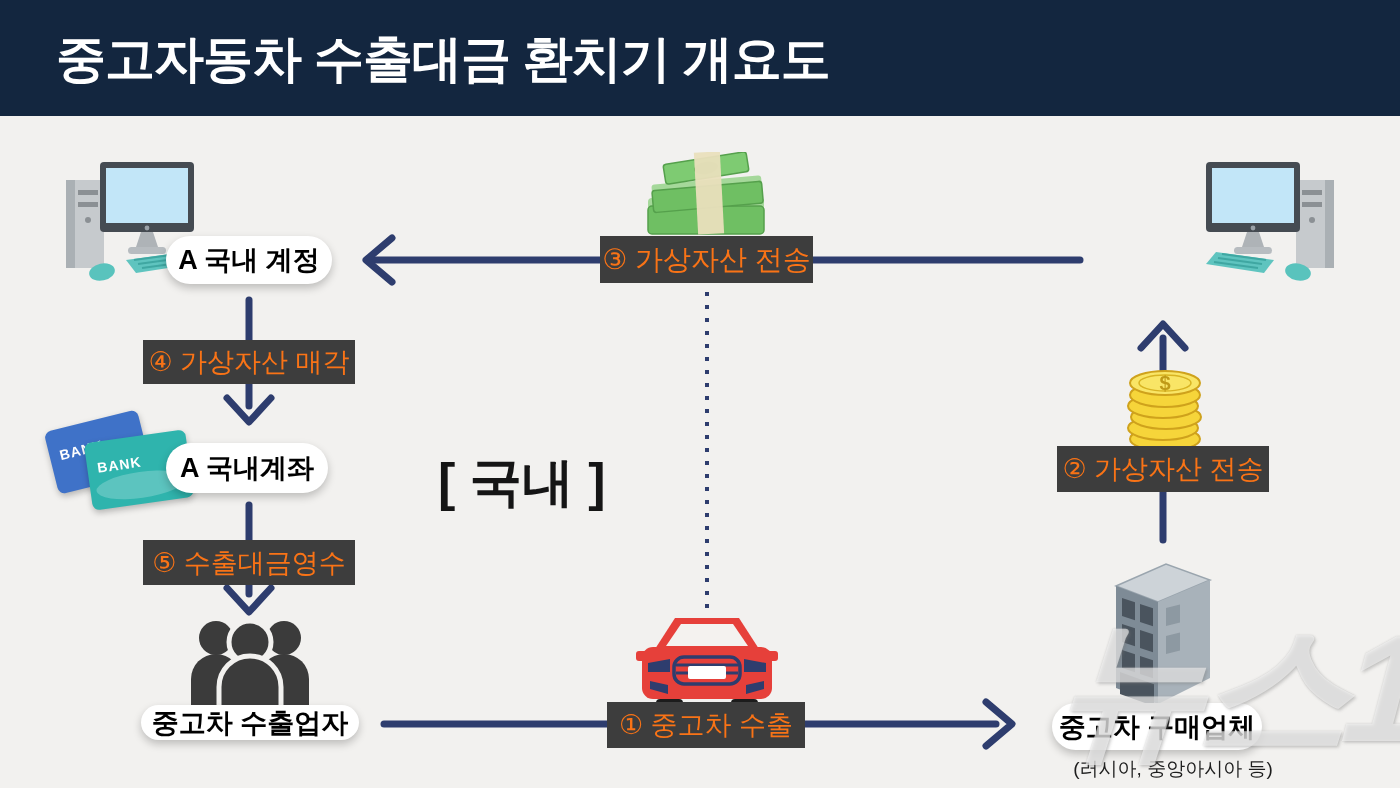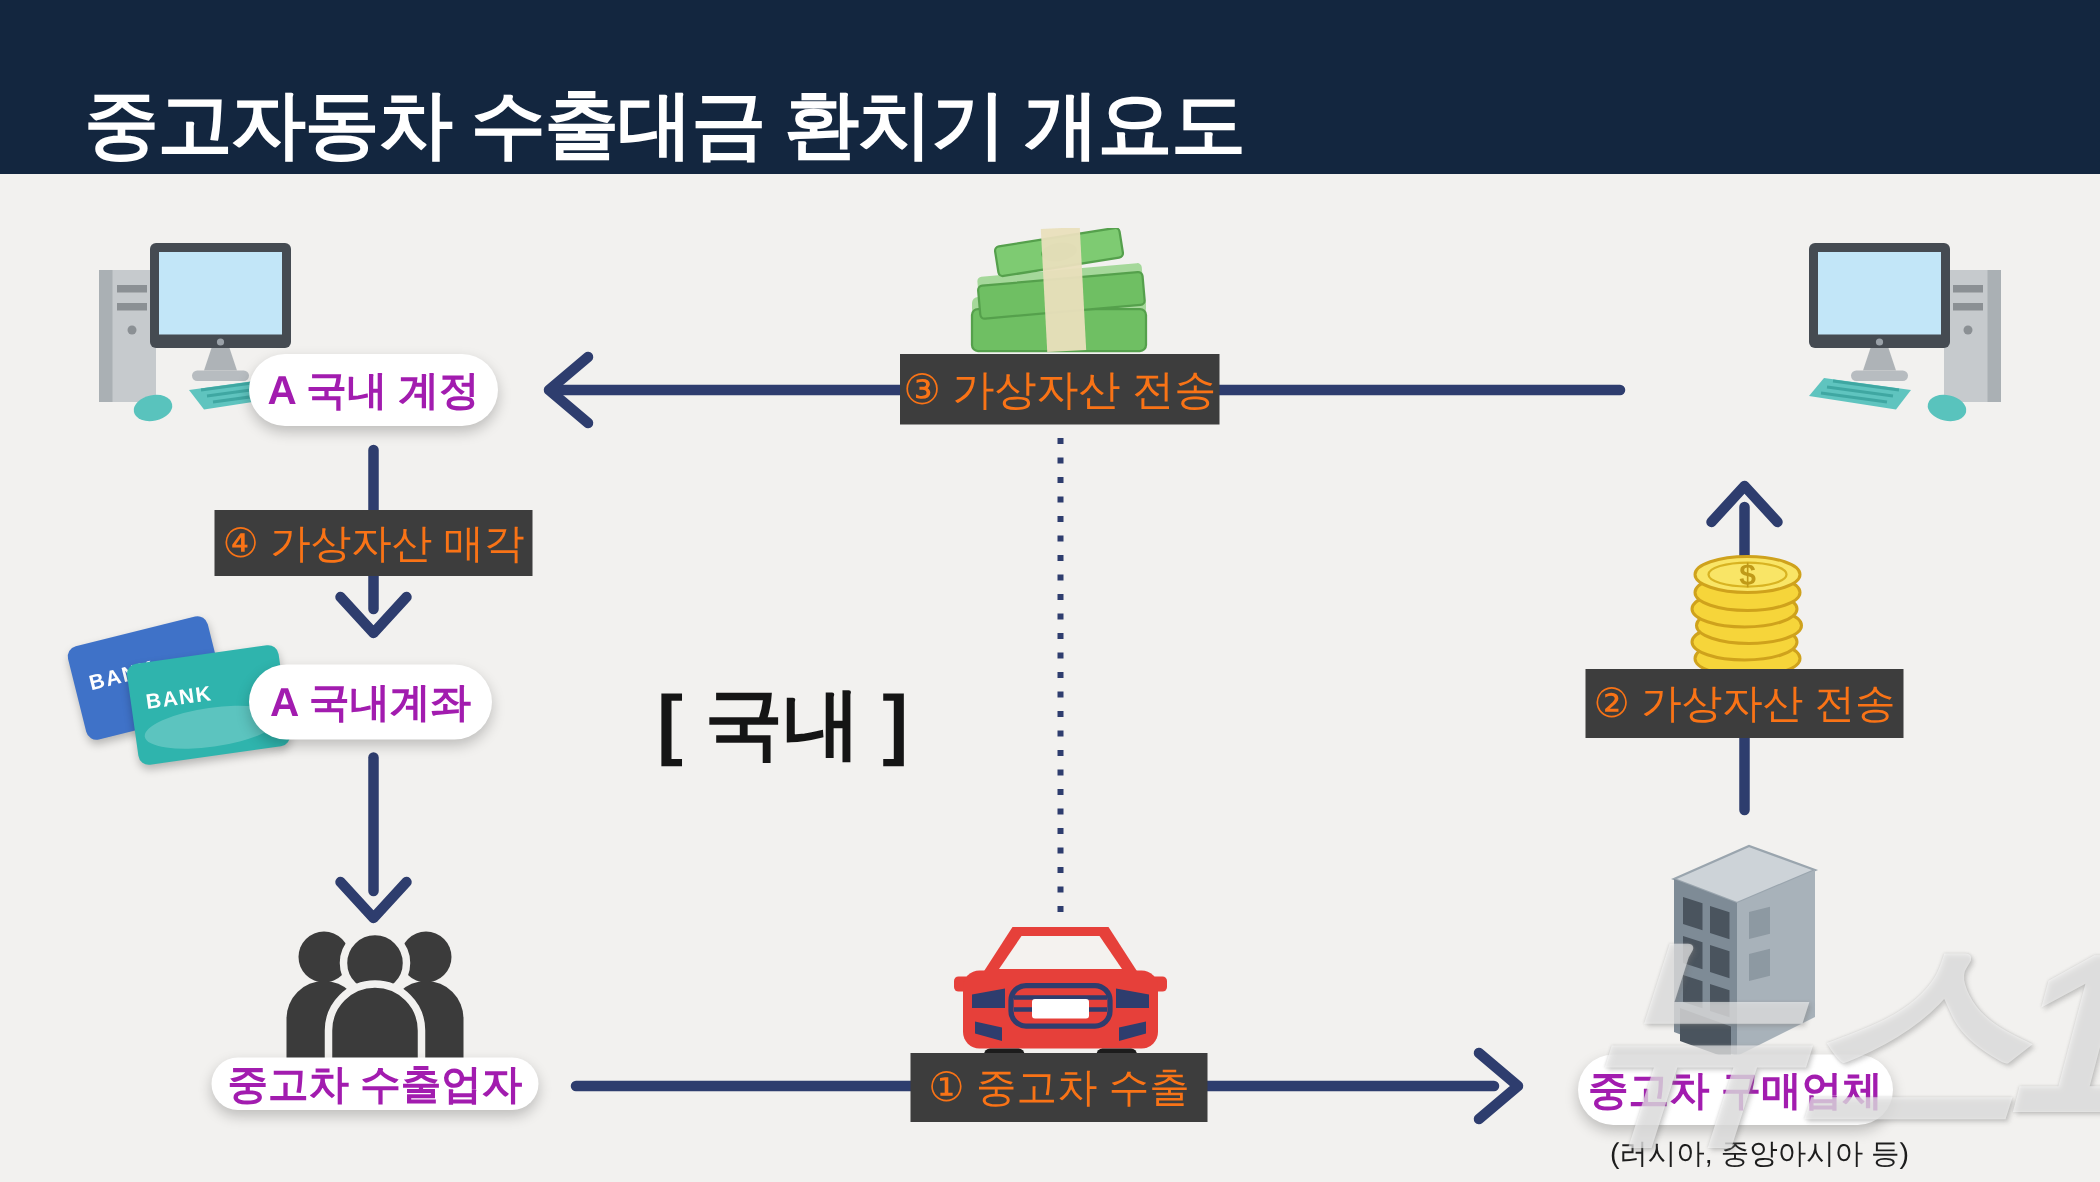--- a/index.html
+++ b/index.html
@@ -4,38 +4,38 @@
 <style>
   html,body{margin:0;padding:0;background:#dfdfdf;}
   .stage{
     position:relative;width:1400px;height:788px;overflow:hidden;
     background:#f2f1ef;font-family:"Liberation Sans","DejaVu Sans",sans-serif;
   }
   
   .header{position:absolute;left:0;top:0;width:1400px;height:116px;background:#13263f;z-index:5;}
   .header .title{
     position:absolute;left:56px;top:26px;font-size:50px;font-weight:800;
-    color:#ffffff;letter-spacing:-1px;white-space:nowrap;margin-top:24px;
+    color:#ffffff;letter-spacing:-1px;white-space:nowrap;
   }
   
   .arrows{position:absolute;left:0;top:0;z-index:1;}
   .arrow{stroke:#2e3d6e;stroke-width:7;fill:none;stroke-linecap:round;stroke-linejoin:round;}
   .dotted{stroke:#2e3d6e;stroke-width:4;fill:none;stroke-dasharray:4 9;}
   
   .step-box{
     position:absolute;background:#3d3d3d;color:#f97316;z-index:3;
     display:flex;align-items:center;justify-content:center;
     font-size:27px;font-weight:500;white-space:nowrap;
   }
   
   .pill{
     position:absolute;background:#ffffff;border-radius:28px;z-index:3;
     box-shadow:0 4px 9px rgba(0,0,0,0.22);
     display:flex;align-items:center;justify-content:center;
-    font-size:27px;font-weight:800;color:#a21caf;white-space:nowrap;
+    font-size:27px;font-weight:800;color:#000000;white-space:nowrap;
   }
   .sublabel{
     position:absolute;z-index:3;font-size:19px;font-weight:500;color:#1d1d1d;
     text-align:center;white-space:nowrap;
   }
   .region{
     position:absolute;z-index:2;font-size:52px;font-weight:800;color:#151515;white-space:nowrap;
   }
   .icon{position:absolute;z-index:2;}
   
@@ -199,20 +199,21 @@
       <rect x="14" y="116" width="34" height="22" transform="skewY(20)" transform-origin="14 116"></rect>
     </g>
     <g fill="#8d99a2">
       <rect x="60" y="52" width="14" height="18" transform="skewY(-14)" transform-origin="60 52"></rect>
       <rect x="60" y="80" width="14" height="18" transform="skewY(-14)" transform-origin="60 80"></rect>
     </g>
   </svg>
 
   <div class="step-box" style="left:600px;top:236px;width:213px;height:47px;font-size:28px;">③ 가상자산 전송</div>
   <div class="step-box" style="left:143px;top:340px;width:212px;height:44px;">④ 가상자산 매각</div>
+  <div class="step-box" style="left:143px;top:540px;width:212px;height:45px;">⑤ 수출대금영수</div>
   <div class="step-box" style="left:1057px;top:446px;width:212px;height:46px;">② 가상자산 전송</div>
   <div class="step-box" style="left:607px;top:702px;width:198px;height:46px;">① 중고차 수출</div>
 
   <div class="pill" style="left:166px;top:236px;width:166px;height:48px;">A 국내 계정</div>
   <div class="pill" style="left:166px;top:443px;width:162px;height:50px;">A 국내계좌</div>
   <div class="pill" style="left:141px;top:705px;width:218px;height:35px;">중고차 수출업자</div>
   <div class="pill" style="left:1052px;top:703px;width:210px;height:47px;">중고차 구매업체</div>
   <div class="sublabel" style="left:1052px;top:756px;width:210px;margin-left:16px;">(러시아, 중앙아시아 등)</div>
 
   <div class="region" style="left:438px;top:448px;">[ 국내 ]</div>

